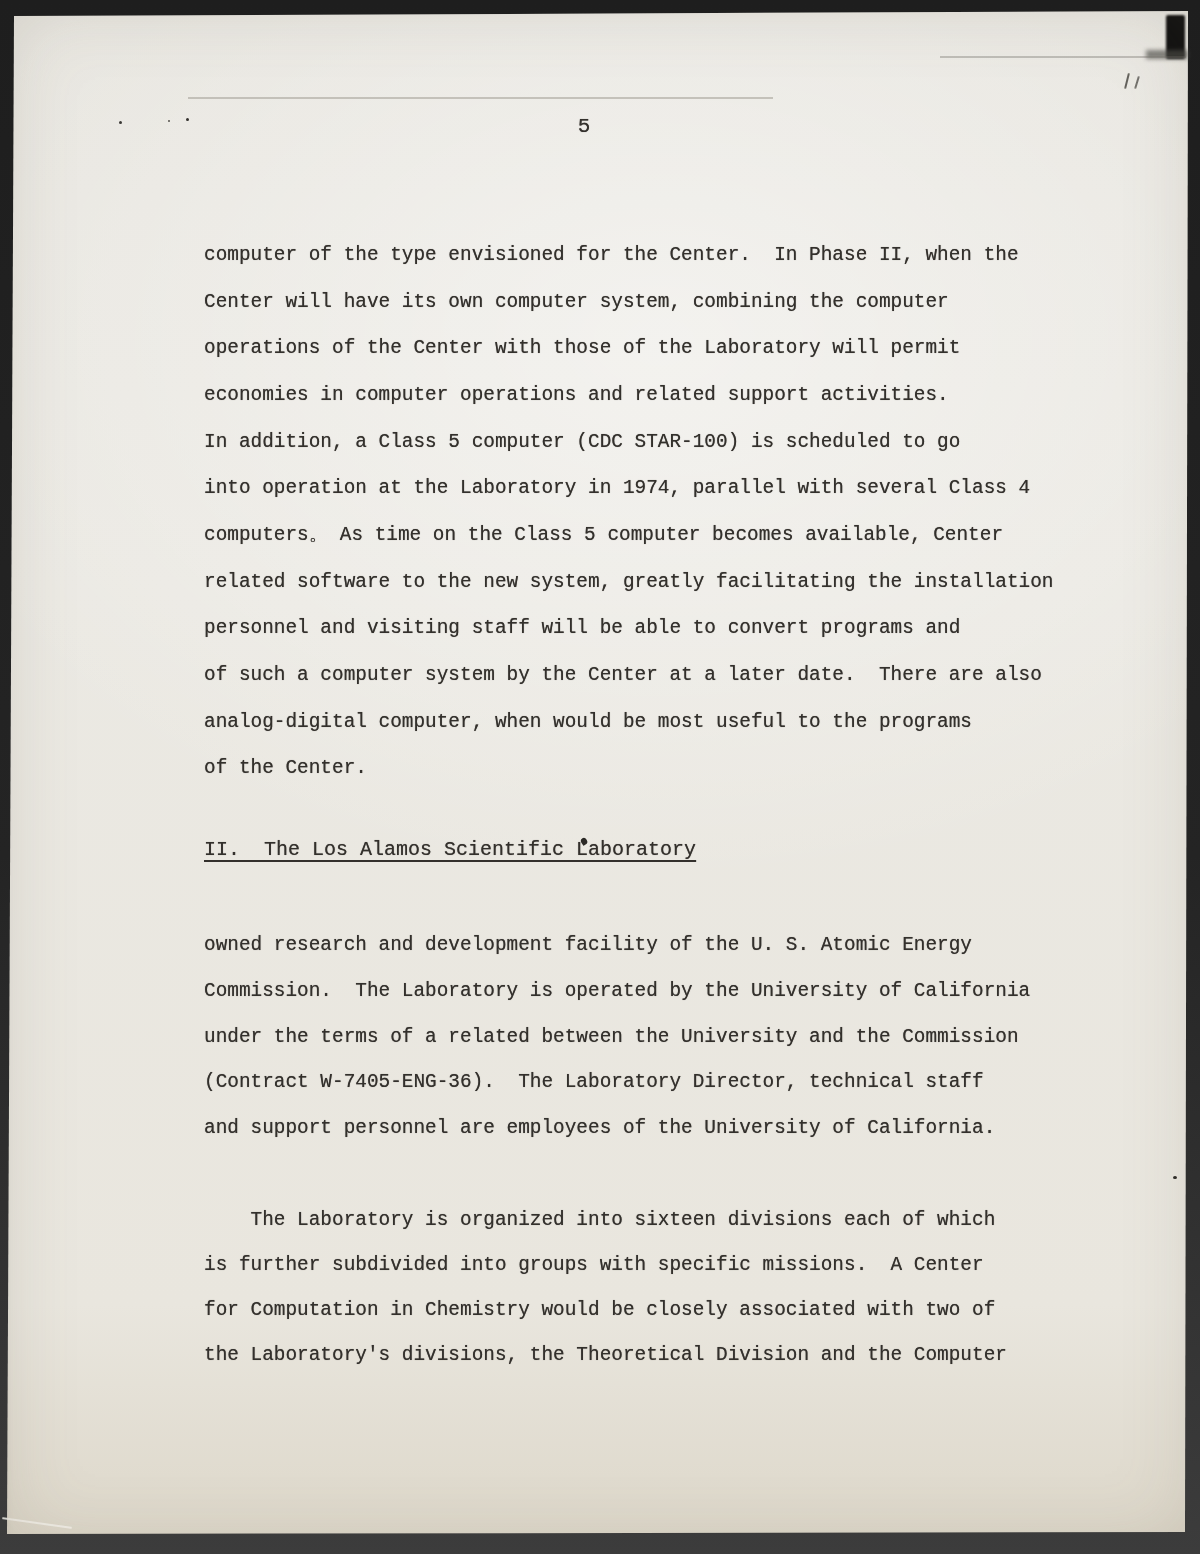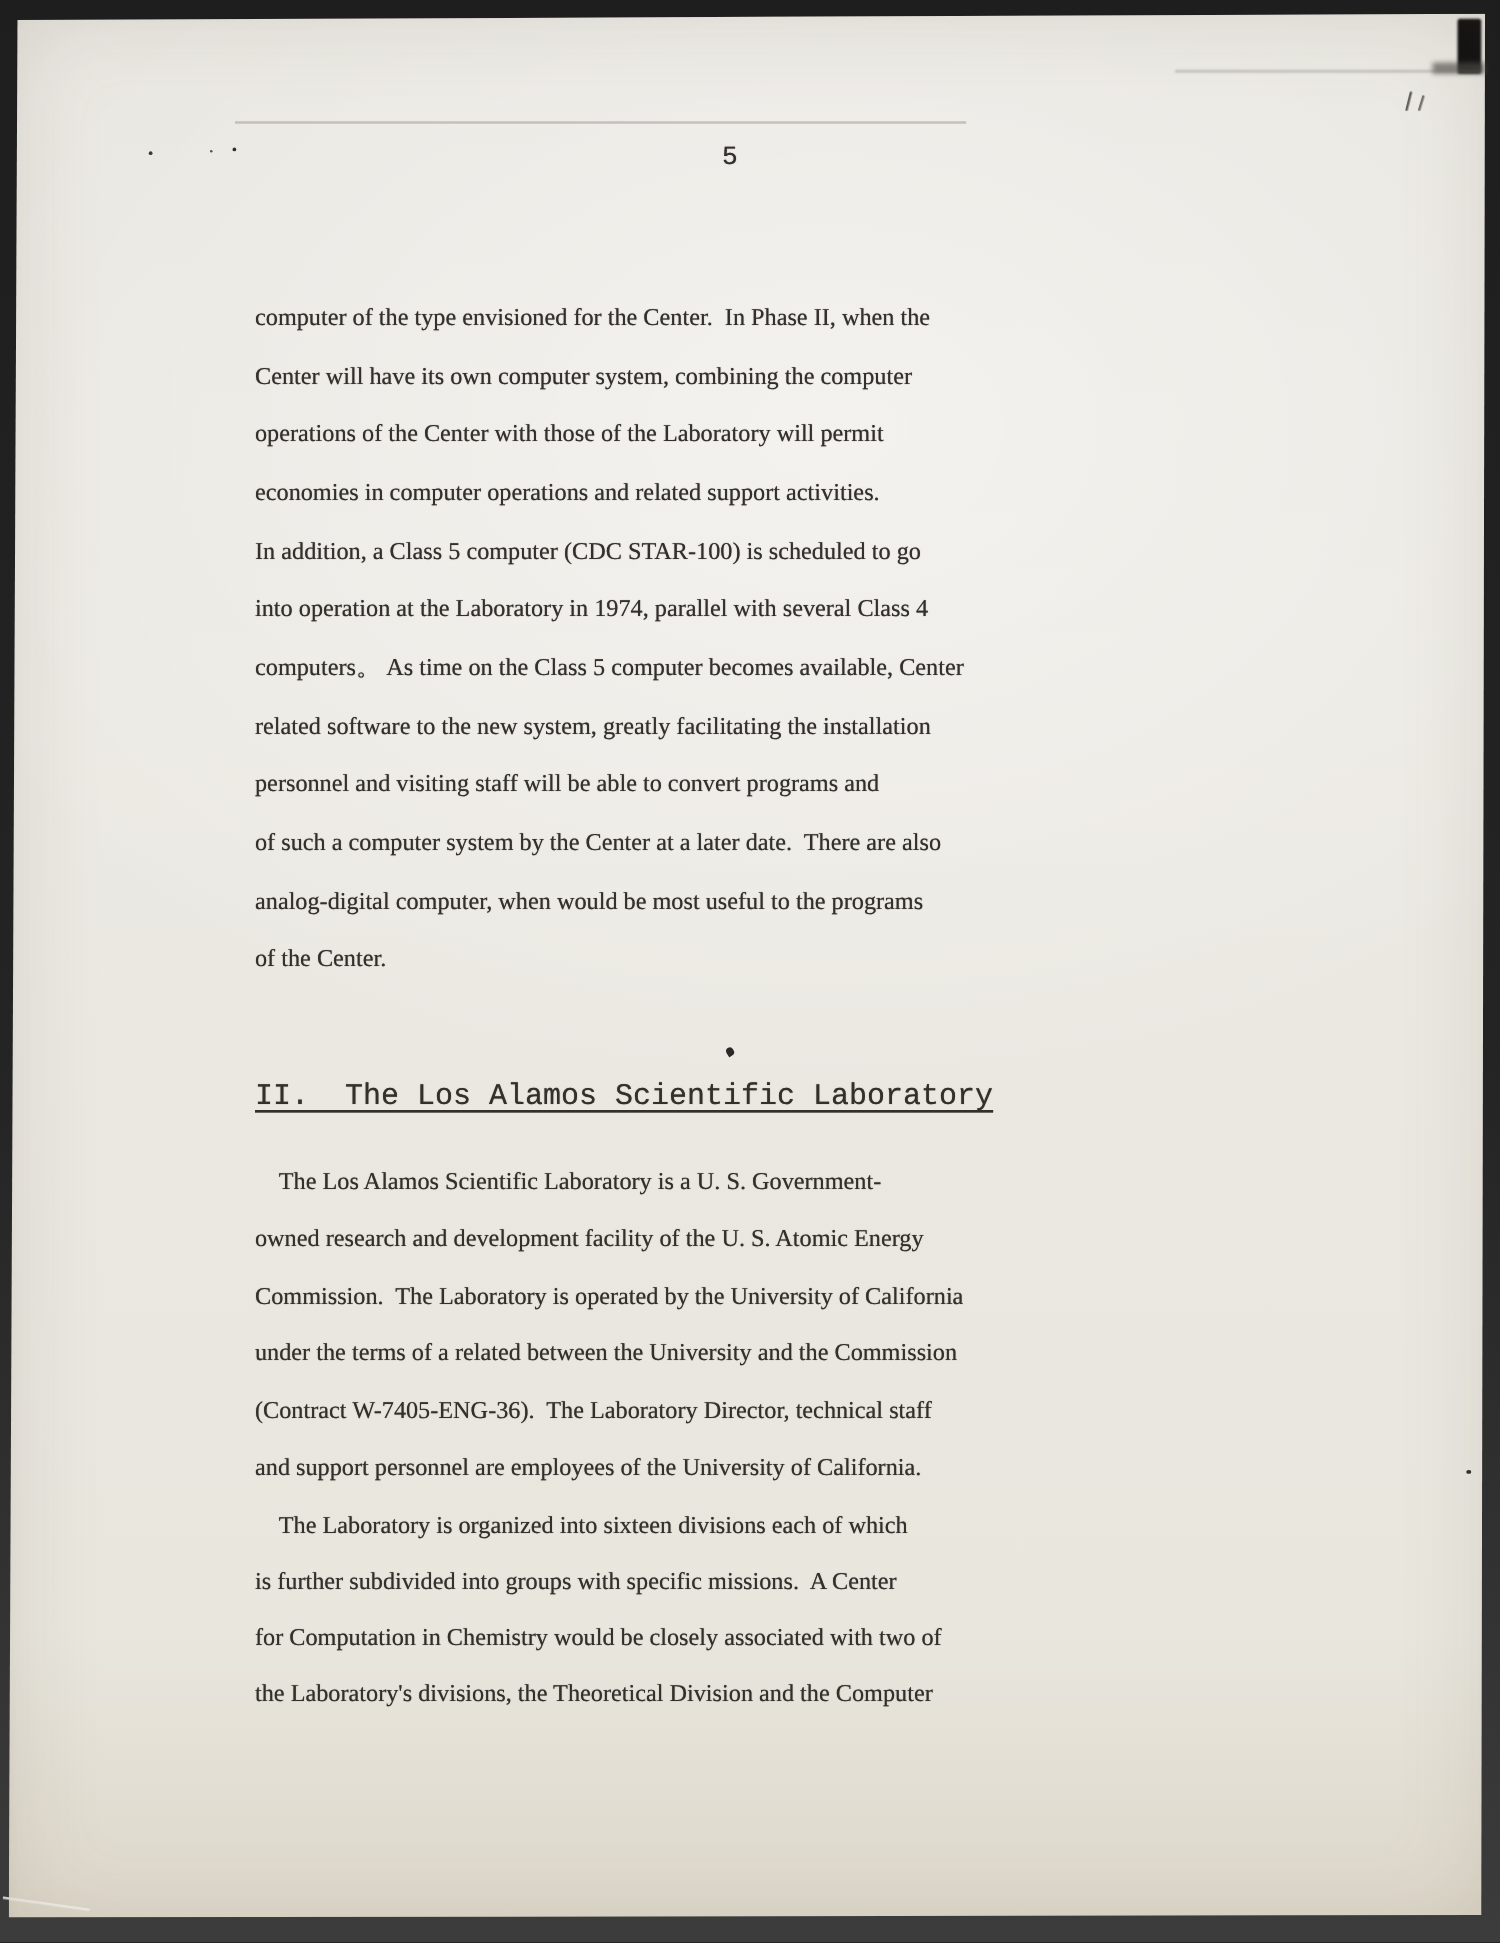--- a/index.html
+++ b/index.html
@@ -18,27 +18,27 @@
   .vignette{
     position:absolute;inset:0;pointer-events:none;
     clip-path:polygon(14px 16px,1188px 11px,1185px 1532px,7px 1534px);
     box-shadow:inset 0 0 80px rgba(110,100,80,0.20), inset 0 0 14px rgba(90,85,70,0.18);
   }
   .ink{color:#33302c;text-shadow:0 0 0.7px rgba(51,48,44,0.75);}
   .page-number{
     position:absolute;left:566px;top:112px;width:36px;
     font-size:21px;line-height:30px;text-align:center;
   }
-  .para{position:absolute;left:204px;font-size:19.4px;font-family:Liberation Serif, serif;}
+  .para{position:absolute;left:204px;font-size:19.4px;}
   .para .line{white-space:pre;}
   .para1{top:232px;line-height:46.67px;}
   .para2{top:923px;line-height:45.8px;}
   .para3{top:1198px;line-height:45px;}
   .heading{
-    position:absolute;left:204px;top:865px;font-size:24px;line-height:26px;
+    position:absolute;left:204px;top:837px;font-size:20px;line-height:26px;
     white-space:pre;text-decoration:underline;text-underline-offset:5px;
     text-decoration-thickness:1.5px;
   }
   
   .binding-tab{
     position:absolute;left:1166px;top:15px;width:19px;height:44px;
     background:#0e0e0e;filter:blur(0.8px);border-radius:2px;
   }
   .binding-smudge{
     position:absolute;left:1146px;top:50px;width:42px;height:9px;
@@ -88,21 +88,20 @@
     <div class="line">related software to the new system, greatly facilitating the installation</div>
     <div class="line">personnel and visiting staff will be able to convert programs and</div>
     <div class="line">of such a computer system by the Center at a later date.  There are also</div>
     <div class="line">analog-digital computer, when would be most useful to the programs</div>
     <div class="line">of the Center.</div>
   </div>
 
   <div class="heading ink">II.  The Los Alamos Scientific Laboratory</div>
 
   <div class="para para2 ink">
-    <div class="line">    The Los Alamos Scientific Laboratory is a U. S. Government-</div>
     <div class="line">owned research and development facility of the U. S. Atomic Energy</div>
     <div class="line">Commission.  The Laboratory is operated by the University of California</div>
     <div class="line">under the terms of a related between the University and the Commission</div>
     <div class="line">(Contract W-7405-ENG-36).  The Laboratory Director, technical staff</div>
     <div class="line">and support personnel are employees of the University of California.</div>
   </div>
 
   <div class="para para3 ink">
     <div class="line">    The Laboratory is organized into sixteen divisions each of which</div>
     <div class="line">is further subdivided into groups with specific missions.  A Center</div>

